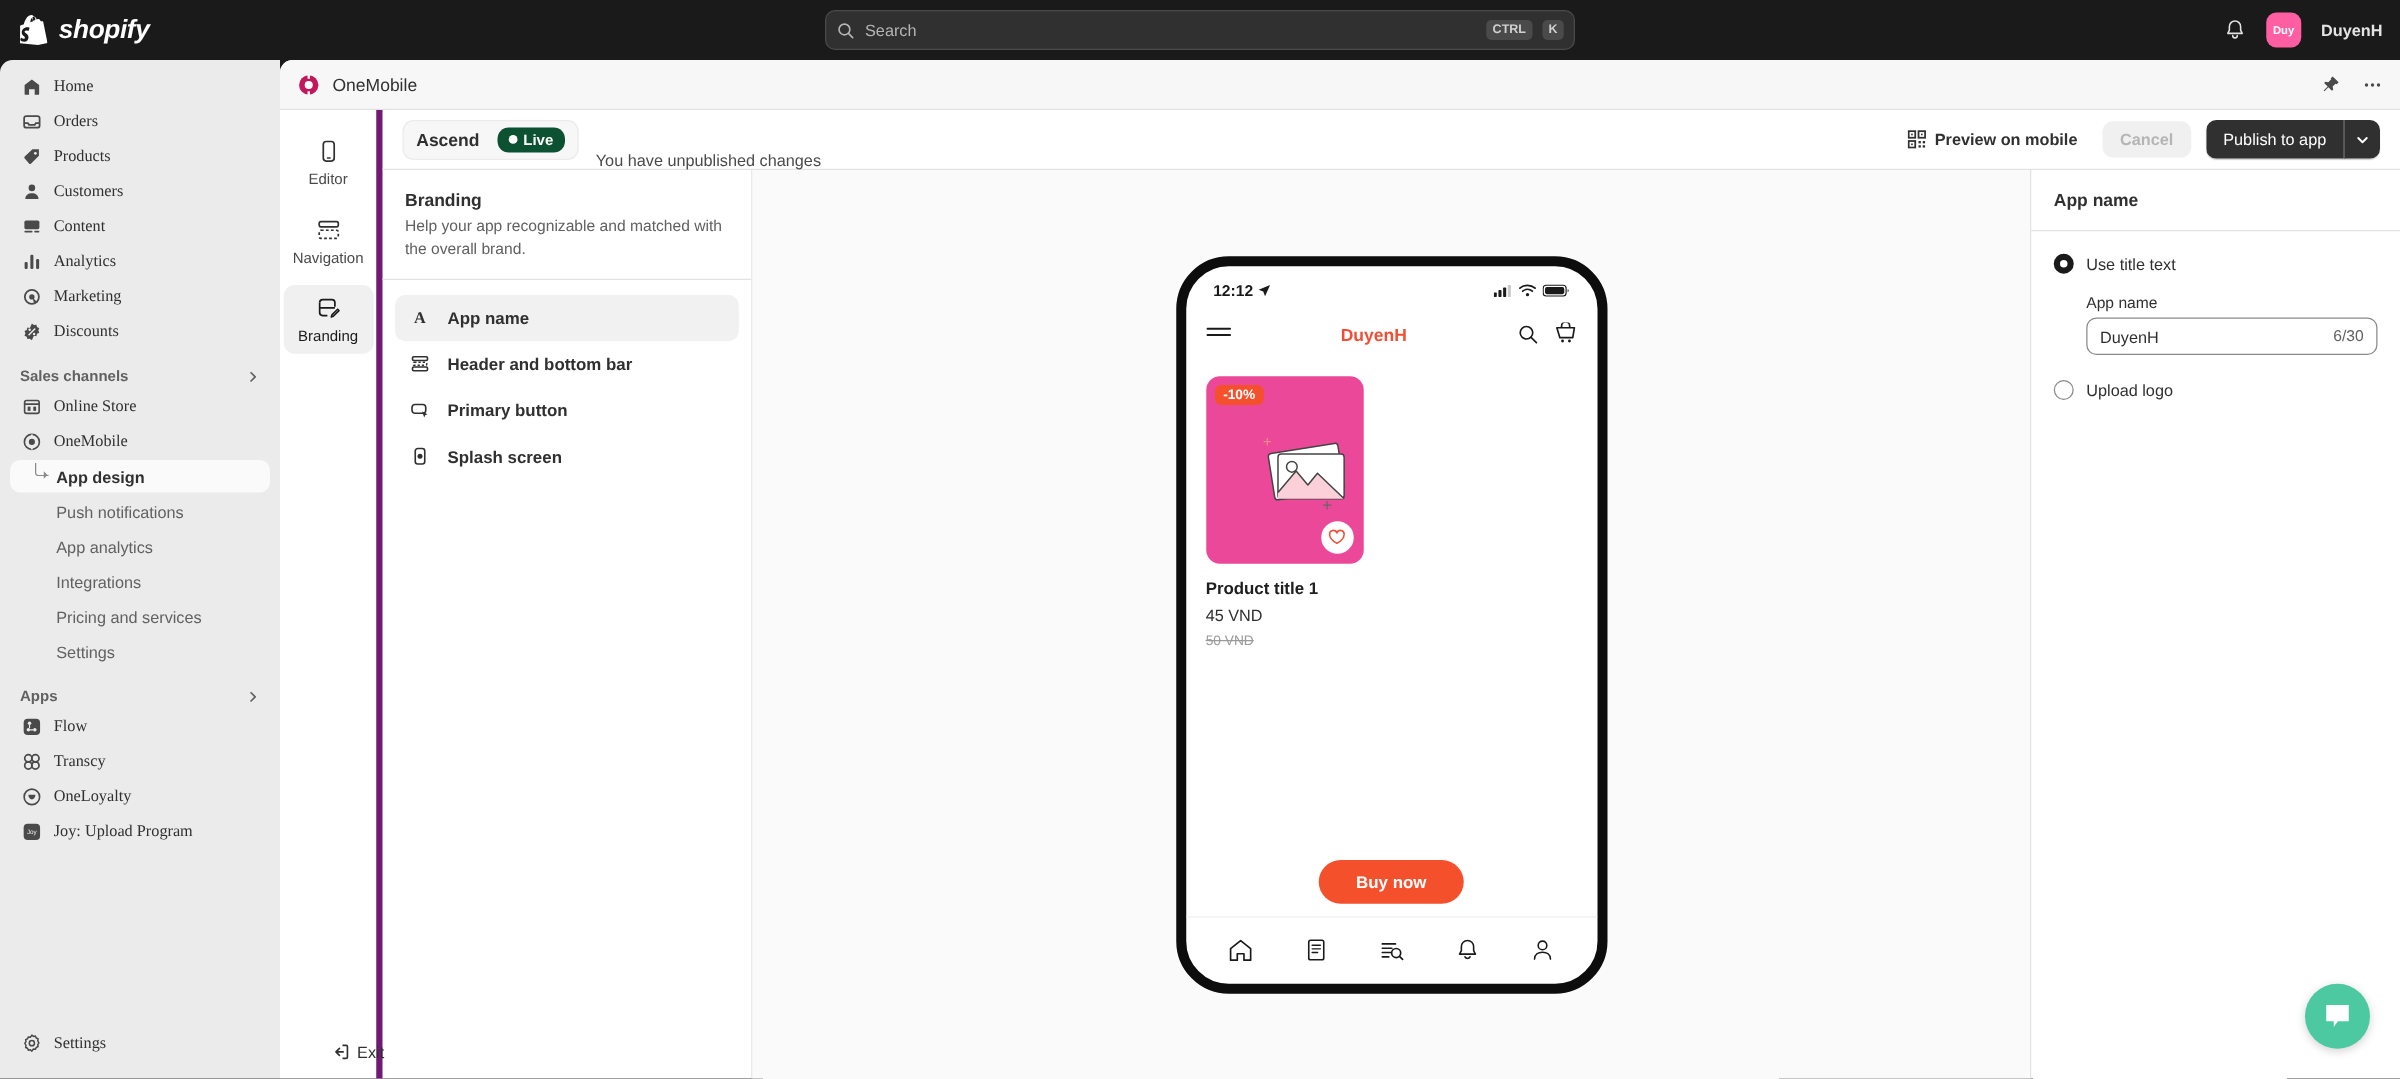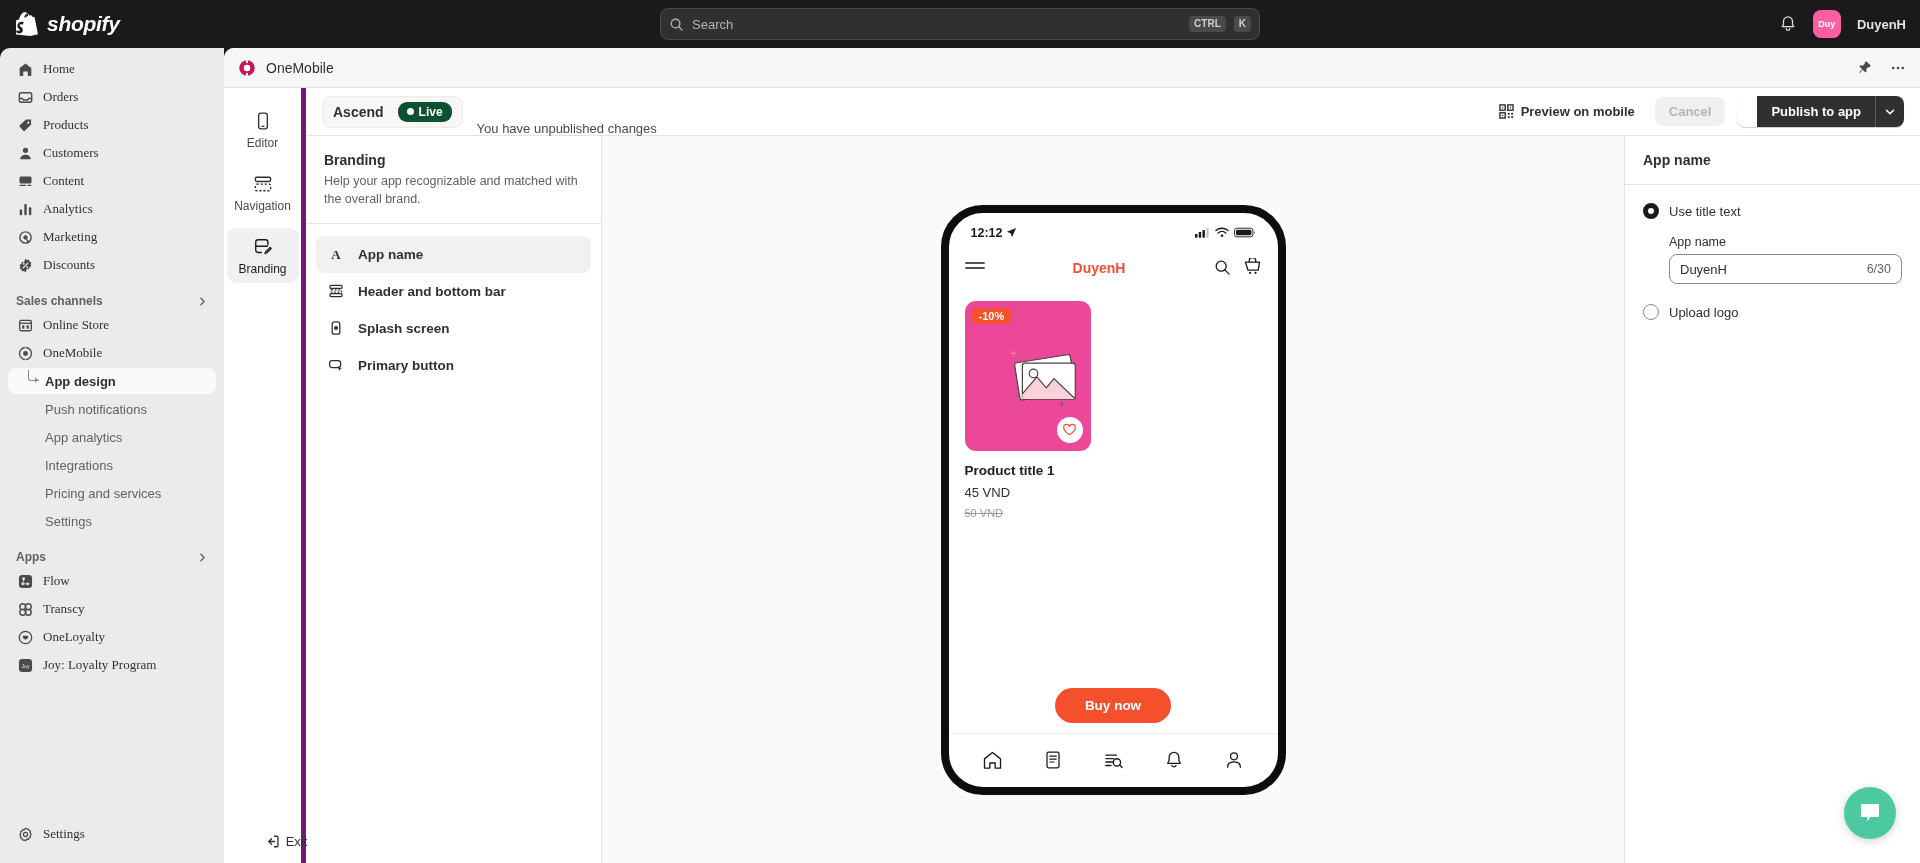--- a/index.html
+++ b/index.html
@@ -118,22 +118,22 @@
   .tb-link {
     display: flex; align-items: center; gap: 7px; font-size: 13px;
     font-weight: 650; color: #303030; cursor: pointer; padding: 6px 8px; border-radius: 8px;
   }
   .btn-cancel {
     font-size: 13px; font-weight: 650; color: #b5b5b5; background: #f0f0f0;
     border: none; border-radius: 8px; padding: 7px 14px; cursor: default;
   }
   .btn-publish-grp { display: flex; border-radius: 8px; overflow: hidden; box-shadow: 0 1px 1px rgba(0,0,0,.2); }
   .btn-publish {
-    background: #303030; color: #fff; font-size: 13px; font-weight: 700;
-    border: none; padding: 8px 14px; cursor: pointer; margin-left: 20px;
+    background: #303030; color: #fff; font-size: 13px; font-weight: 400;
+    border: none; padding: 8px 14px; cursor: pointer;
   }
   .btn-publish-caret {
     background: #303030; border: none; border-left: 1px solid #5a5a5a;
     padding: 8px 8px; color: #fff; cursor: pointer; display: flex; align-items: center;
   }
 
   .panes { flex: 1; display: flex; }
 
   
   .settings-pane { width: 296px; border-right: 1px solid #e3e3e3; }
@@ -438,21 +438,21 @@
     <span class="lbl">OneLoyalty</span>
   </div>
 
   <div class="nav-item">
     <span class="nav-ico">
       <svg width="15" height="15" viewBox="0 0 16 16">
           <rect x="1" y="1" width="14" height="14" rx="3.5" fill="#4a4a4a"></rect>
           <text x="8" y="10.2" font-size="5.4" fill="#ebebeb" text-anchor="middle" font-family="Liberation Sans">Joy</text>
         </svg>
     </span>
-    <span class="lbl">Joy: Loyalty Program</span>
+    <span class="lbl">Joy: Upload Program</span>
   </div>
 
   <div class="settings-bottom">
     <div class="nav-item">
       <span class="nav-ico">
         <svg width="15" height="15" viewBox="0 0 16 16">
             <path d="M8 1.2l1.3 1.1 1.7-.3.7 1.6 1.6.7-.3 1.7L14 8l-1 1.3.3 1.7-1.6.7-.7 1.6-1.7-.3L8 14.8 6.7 13.7l-1.7.3-.7-1.6-1.6-.7.3-1.7L2 8l1-1.3-.3-1.7 1.6-.7.7-1.6 1.7.3z" fill="none" stroke="#4a4a4a" stroke-width="1.3" stroke-linejoin="round"></path>
             <circle cx="8" cy="8" r="2.2" fill="none" stroke="#4a4a4a" stroke-width="1.3"></circle>
           </svg>
       </span>
@@ -595,34 +595,34 @@
                     <rect x="2" y="2.4" width="12" height="3" rx="1" fill="none" stroke="#303030" stroke-width="1.3"></rect>
                     <rect x="2" y="10.6" width="12" height="3" rx="1" fill="none" stroke="#303030" stroke-width="1.3"></rect>
                     <rect x="2.6" y="6.8" width="10.8" height="2.4" rx=".8" fill="none" stroke="#303030" stroke-width="1.2" stroke-dasharray="1.8 1.6"></rect>
                   </svg>
               </span>
               <span>Header and bottom bar</span>
             </div>
             <div class="sp-item">
               <span>
                 <svg width="16" height="16" viewBox="0 0 16 16">
+                    <rect x="1.6" y="3.6" width="11" height="7" rx="2.4" fill="none" stroke="#303030" stroke-width="1.3"></rect>
+                    <path d="M9.6 9.2l4.4 2.2-1.9.7-.7 1.9z" fill="#303030"></path>
+                  </svg>
+              </span>
+              <span>Primary button</span>
+            </div>
+            <div class="sp-item">
+              <span>
+                <svg width="16" height="16" viewBox="0 0 16 16">
                     <rect x="4.2" y="1.8" width="7.6" height="12.4" rx="2" fill="none" stroke="#303030" stroke-width="1.3"></rect>
                     <circle cx="8" cy="8" r="2" fill="#303030"></circle>
                   </svg>
               </span>
               <span>Splash screen</span>
-            </div>
-            <div class="sp-item">
-              <span>
-                <svg width="16" height="16" viewBox="0 0 16 16">
-                    <rect x="1.6" y="3.6" width="11" height="7" rx="2.4" fill="none" stroke="#303030" stroke-width="1.3"></rect>
-                    <path d="M9.6 9.2l4.4 2.2-1.9.7-.7 1.9z" fill="#303030"></path>
-                  </svg>
-              </span>
-              <span>Primary button</span>
             </div>
           </div>
         </div>
 
         <div class="canvas">
           <div class="phone">
 
             <div class="status-bar">
               <div class="sb-left">
                 <span>12:12</span>

